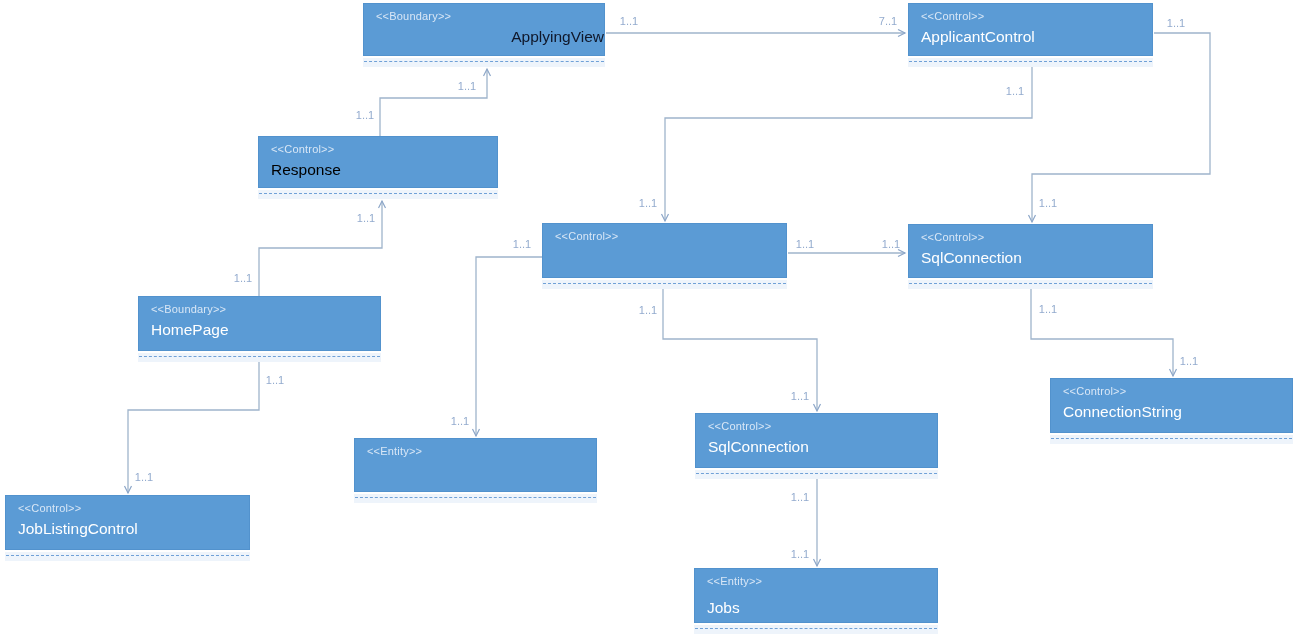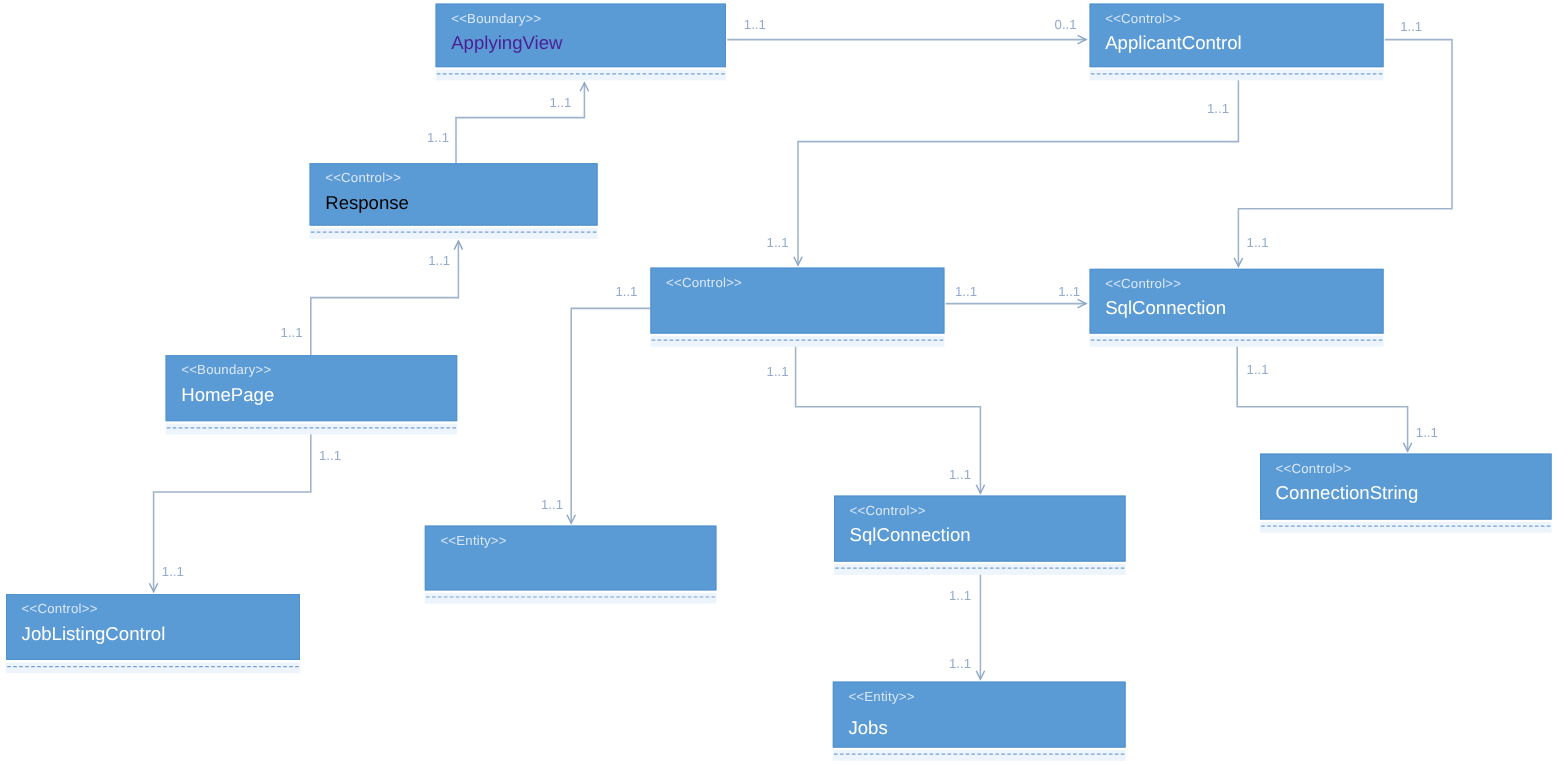--- a/index.html
+++ b/index.html
@@ -66,21 +66,21 @@
       <polyline points="259,361 259,410 128,410 128,493" marker-end="url(#arrowhead)"></polyline>
       <polyline points="1032,66 1032,118 665,118 665,221" marker-end="url(#arrowhead)"></polyline>
       <polyline points="1154,33 1210,33 1210,174 1032,174 1032,222" marker-end="url(#arrowhead)"></polyline>
       <polyline points="788,253 905,253" marker-end="url(#arrowhead)"></polyline>
       <polyline points="542,257 476,257 476,436" marker-end="url(#arrowhead)"></polyline>
       <polyline points="663,288 663,339 817,339 817,411" marker-end="url(#arrowhead)"></polyline>
       <polyline points="1031,288 1031,339 1173,339 1173,376" marker-end="url(#arrowhead)"></polyline>
       <polyline points="817,474 817,566" marker-end="url(#arrowhead)"></polyline>
     </svg>
 <div class="edge-label" style="left: 629px; top: 21px;">1..1</div>
-    <div class="edge-label" style="left: 888px; top: 21px;">0..1</div>
+    <div class="edge-label" style="left: 888px; top: 21px;">7..1</div>
     <div class="edge-label" style="left: 365px; top: 115px;">1..1</div>
     <div class="edge-label" style="left: 467px; top: 86px;">1..1</div>
     <div class="edge-label" style="left: 243px; top: 278px;">1..1</div>
     <div class="edge-label" style="left: 366px; top: 218px;">1..1</div>
     <div class="edge-label" style="left: 275px; top: 380px;">1..1</div>
     <div class="edge-label" style="left: 144px; top: 477px;">1..1</div>
     <div class="edge-label" style="left: 1015px; top: 91px;">1..1</div>
     <div class="edge-label" style="left: 648px; top: 203px;">1..1</div>
     <div class="edge-label" style="left: 1176px; top: 23px;">1..1</div>
     <div class="edge-label" style="left: 1048px; top: 203px;">1..1</div>
@@ -90,21 +90,21 @@
     <div class="edge-label" style="left: 460px; top: 421px;">1..1</div>
     <div class="edge-label" style="left: 648px; top: 310px;">1..1</div>
     <div class="edge-label" style="left: 800px; top: 396px;">1..1</div>
     <div class="edge-label" style="left: 1048px; top: 309px;">1..1</div>
     <div class="edge-label" style="left: 1189px; top: 361px;">1..1</div>
     <div class="edge-label" style="left: 800px; top: 497px;">1..1</div>
     <div class="edge-label" style="left: 800px; top: 554px;">1..1</div>
     <div class="node" style="left: 363px; top: 3px; width: 242px;">
       <div class="node-box" style="height: 53px; background: rgb(91, 155, 213); border-color: rgb(82, 146, 205);">
         <div class="stereotype" style="color: rgb(217, 231, 246);">&lt;&lt;Boundary&gt;&gt;</div>
-        <div class="node-name" style="color: #4c1d95;">ApplyingView</div>
+        <div class="node-name" style="color: #0f172a; text-align: right;">ApplyingView</div>
       </div>
       <div class="compartment" style="background: rgb(238, 244, 251);">
         <div class="compartment-line" style="border-top-color: rgb(112, 161, 215);"></div>
       </div>
     </div>
     <div class="node" style="left: 908px; top: 3px; width: 245px;">
       <div class="node-box" style="height: 53px; background: rgb(91, 155, 213); border-color: rgb(82, 146, 205);">
         <div class="stereotype" style="color: rgb(217, 231, 246);">&lt;&lt;Control&gt;&gt;</div>
         <div class="node-name" style="color: rgb(255, 255, 255);">ApplicantControl</div>
       </div>

